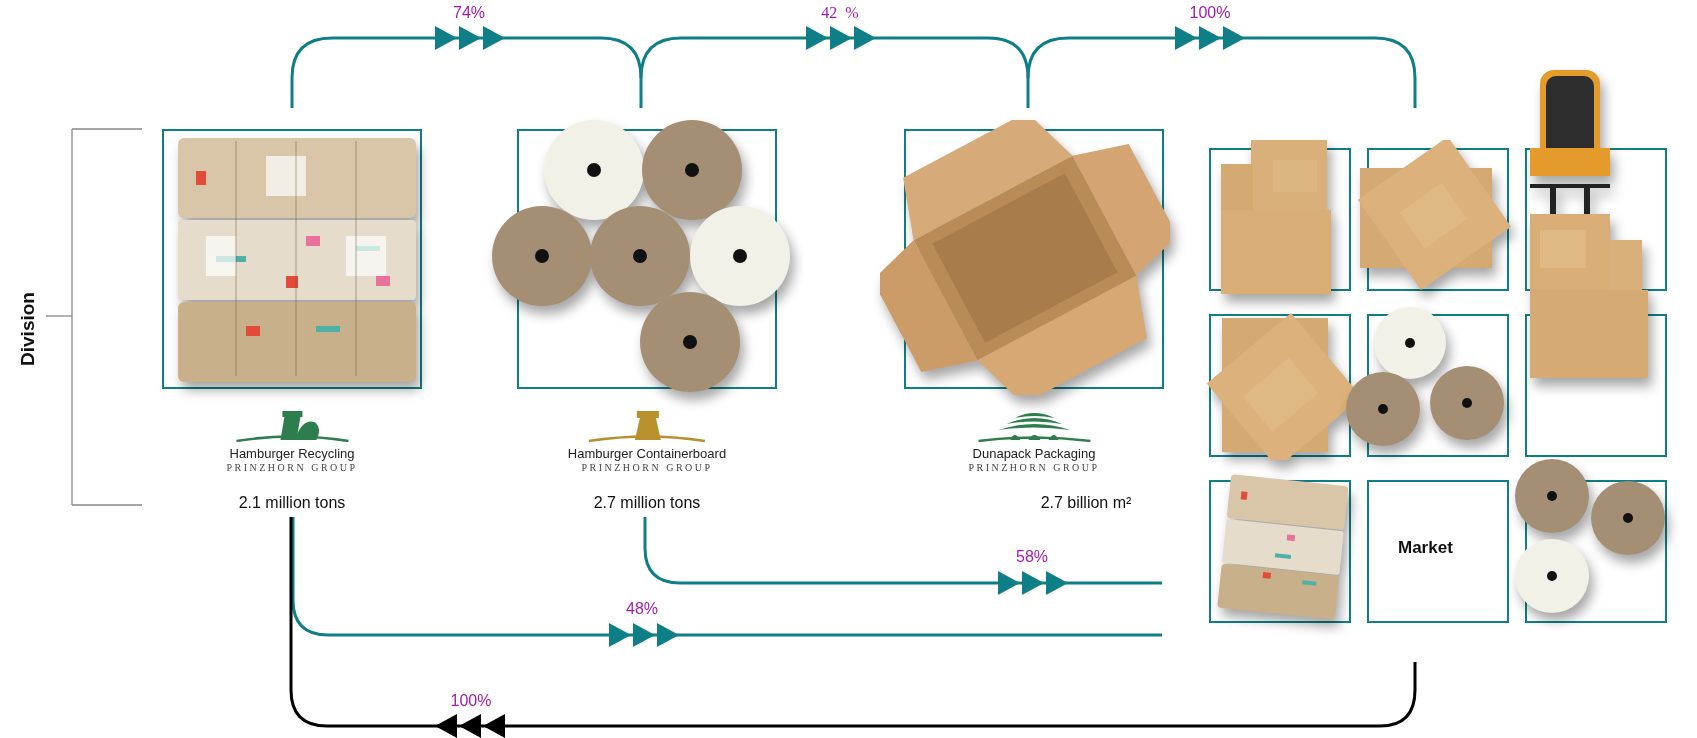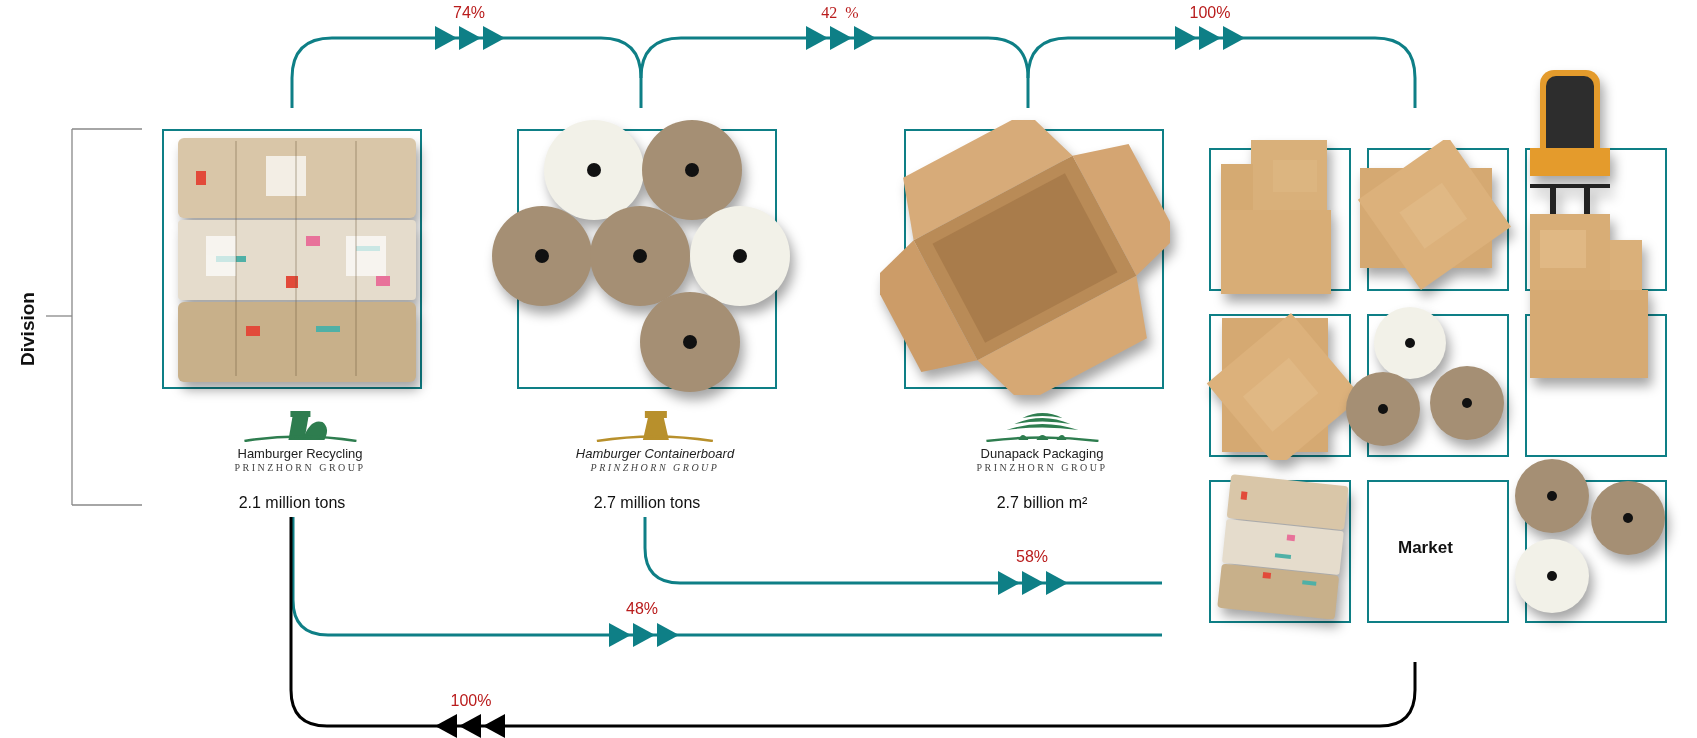--- a/index.html
+++ b/index.html
@@ -1,22 +1,22 @@
 <!DOCTYPE html>
 <html><head>
 <meta charset="utf-8">
 <style>
   html,body{margin:0;padding:0;background:#fff;}
   body{width:1697px;height:738px;position:relative;overflow:hidden;font-family:"Liberation Sans",sans-serif;color:#111;}
   .abs{position:absolute;}
   svg.flows{position:absolute;left:0;top:0;width:1697px;height:738px;}
   .frame{position:absolute;border:2px solid #0e7f86;box-sizing:border-box;background:transparent;}
-  .pct{position:absolute;font-size:16px;color:#b91c1c;transform:translateX(-50%);white-space:nowrap;}
+  .pct{position:absolute;font-size:16px;color:#a21caf;transform:translateX(-50%);white-space:nowrap;}
   .stat{position:absolute;font-size:16px;color:#111;transform:translateX(-50%);white-space:nowrap;}
-  .logo{position:absolute;transform:translateX(-50%);text-align:center;margin-left:8px;}
+  .logo{position:absolute;transform:translateX(-50%);text-align:center;}
   .logo .name{font-size:13px;color:#222;white-space:nowrap;}
   .logo .grp{font-family:"Liberation Serif",serif;font-size:10px;letter-spacing:2.5px;color:#444;margin-top:1px;}
   .division{position:absolute;left:-12px;top:318px;transform:rotate(-90deg);transform-origin:center;font-weight:bold;font-size:19px;width:80px;text-align:center;}
   .market{position:absolute;font-weight:bold;font-size:17px;}
   .shadow{filter:drop-shadow(4px 8px 6px rgba(0,0,0,0.35));}
 </style>
 </head>
 <body>
 
 <svg class="flows" viewBox="0 0 1697 738">
@@ -144,21 +144,21 @@
 <div class="logo" style="left:292px;top:410px;">
   <svg width="120" height="32">
     <rect x="50" y="1" width="20" height="6" fill="#2e7d4f"></rect>
     <polygon points="52,7 68,7 64,30 48,30" fill="#2e7d4f"></polygon>
     <path d="M62 30 Q70 8 82 12 Q90 18 84 30 Z" fill="#2e7d4f"></path>
     <path d="M4 31 Q60 22 116 31" stroke="#2e7d4f" stroke-width="2.5" fill="none"></path>
   </svg>
   <div class="name">Hamburger Recycling</div>
   <div class="grp">PRINZHORN GROUP</div>
 </div>
-<div class="logo" style="left:647px;top:410px;font-style:italic;">
+<div class="logo" style="left:647px;top:410px;">
   <svg width="120" height="32">
     <rect x="50" y="1" width="22" height="7" fill="#b8902c"></rect>
     <polygon points="53,8 69,8 74,30 48,30" fill="#b8902c"></polygon>
     <path d="M2 31 Q60 22 118 31" stroke="#b8902c" stroke-width="2.5" fill="none"></path>
   </svg>
   <div class="name">Hamburger Containerboard</div>
   <div class="grp">PRINZHORN GROUP</div>
 </div>
 <div class="logo" style="left:1034px;top:410px;">
   <svg width="120" height="32">
@@ -169,21 +169,21 @@
       <path d="M36 30 Q40 20 46 30Z M54 30 Q60 20 66 30Z M74 30 Q80 20 84 30Z"></path>
     </g>
     <path d="M4 31 Q60 24 116 31" stroke="#2e7d4f" stroke-width="2.5" fill="none"></path>
   </svg>
   <div class="name">Dunapack Packaging</div>
   <div class="grp">PRINZHORN GROUP</div>
 </div>
 
 <div class="stat" style="left:292px;top:494px;">2.1 million tons</div>
 <div class="stat" style="left:647px;top:494px;text-align:right;">2.7 million tons</div>
-<div class="stat" style="left:1042px;top:494px;text-align:right;">2.7 billion m²</div>
+<div class="stat" style="left:1086px;top:494px;text-align:right;">2.7 billion m²</div>
 
 <div class="frame" style="left:1209px;top:148px;width:142px;height:143px;"></div>
 <div class="frame" style="left:1367px;top:148px;width:142px;height:143px;"></div>
 <div class="frame" style="left:1525px;top:148px;width:142px;height:143px;"></div>
 <div class="frame" style="left:1209px;top:314px;width:142px;height:143px;"></div>
 <div class="frame" style="left:1367px;top:314px;width:142px;height:143px;"></div>
 <div class="frame" style="left:1525px;top:314px;width:142px;height:143px;"></div>
 <div class="frame" style="left:1209px;top:480px;width:142px;height:143px;"></div>
 <div class="frame" style="left:1367px;top:480px;width:142px;height:143px;"></div>
 <div class="frame" style="left:1525px;top:480px;width:142px;height:143px;"></div>

